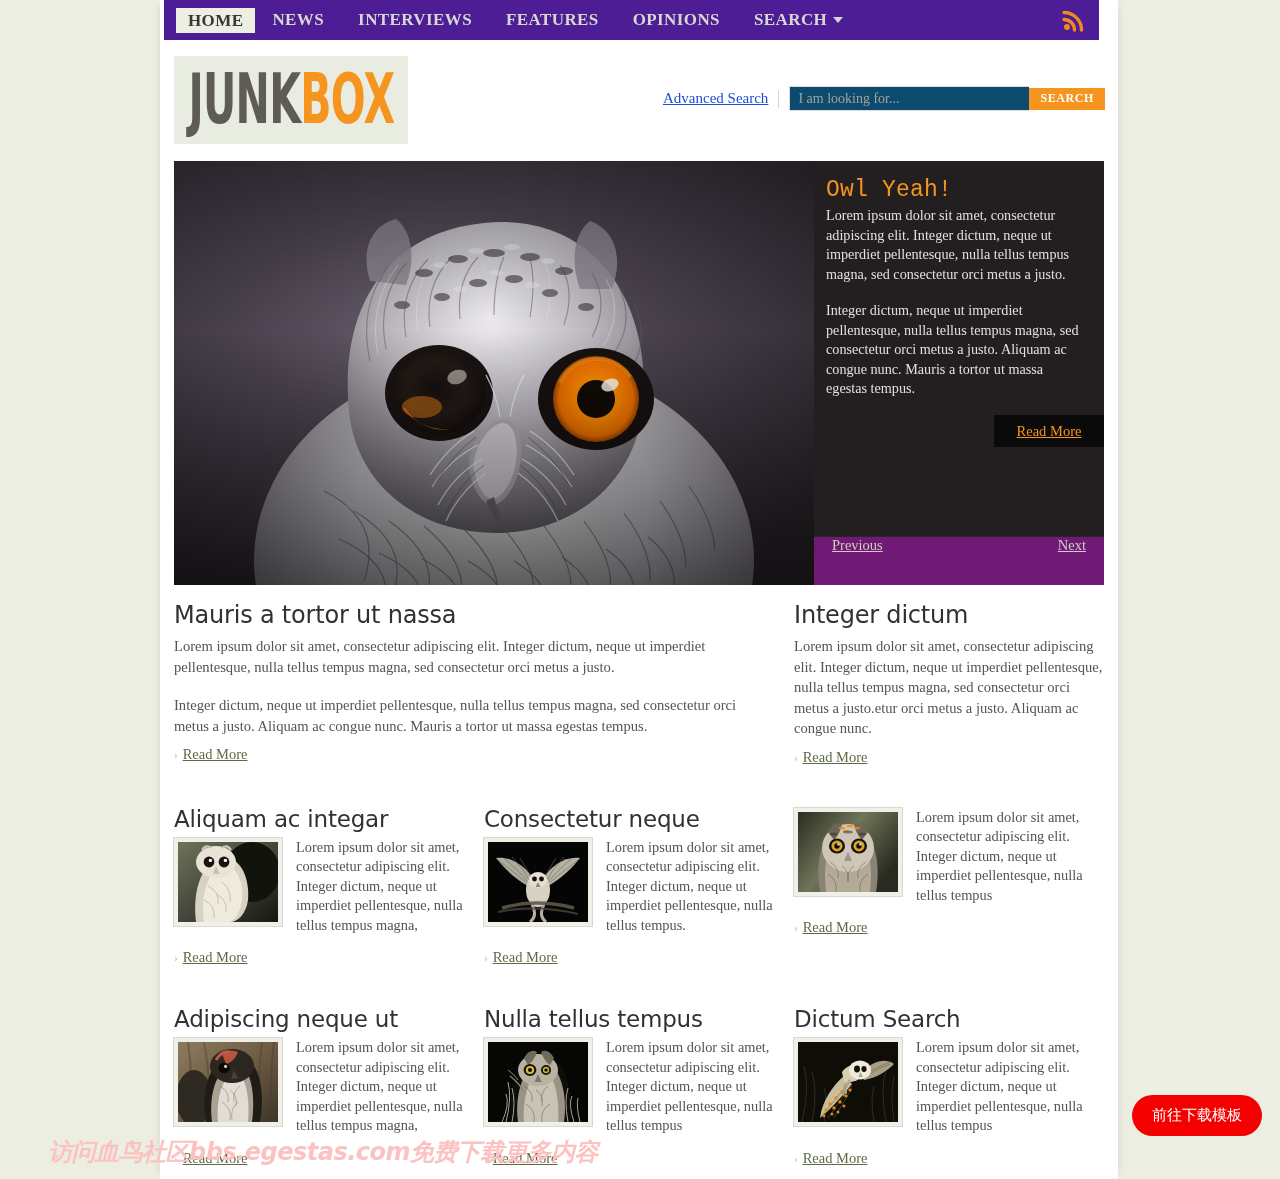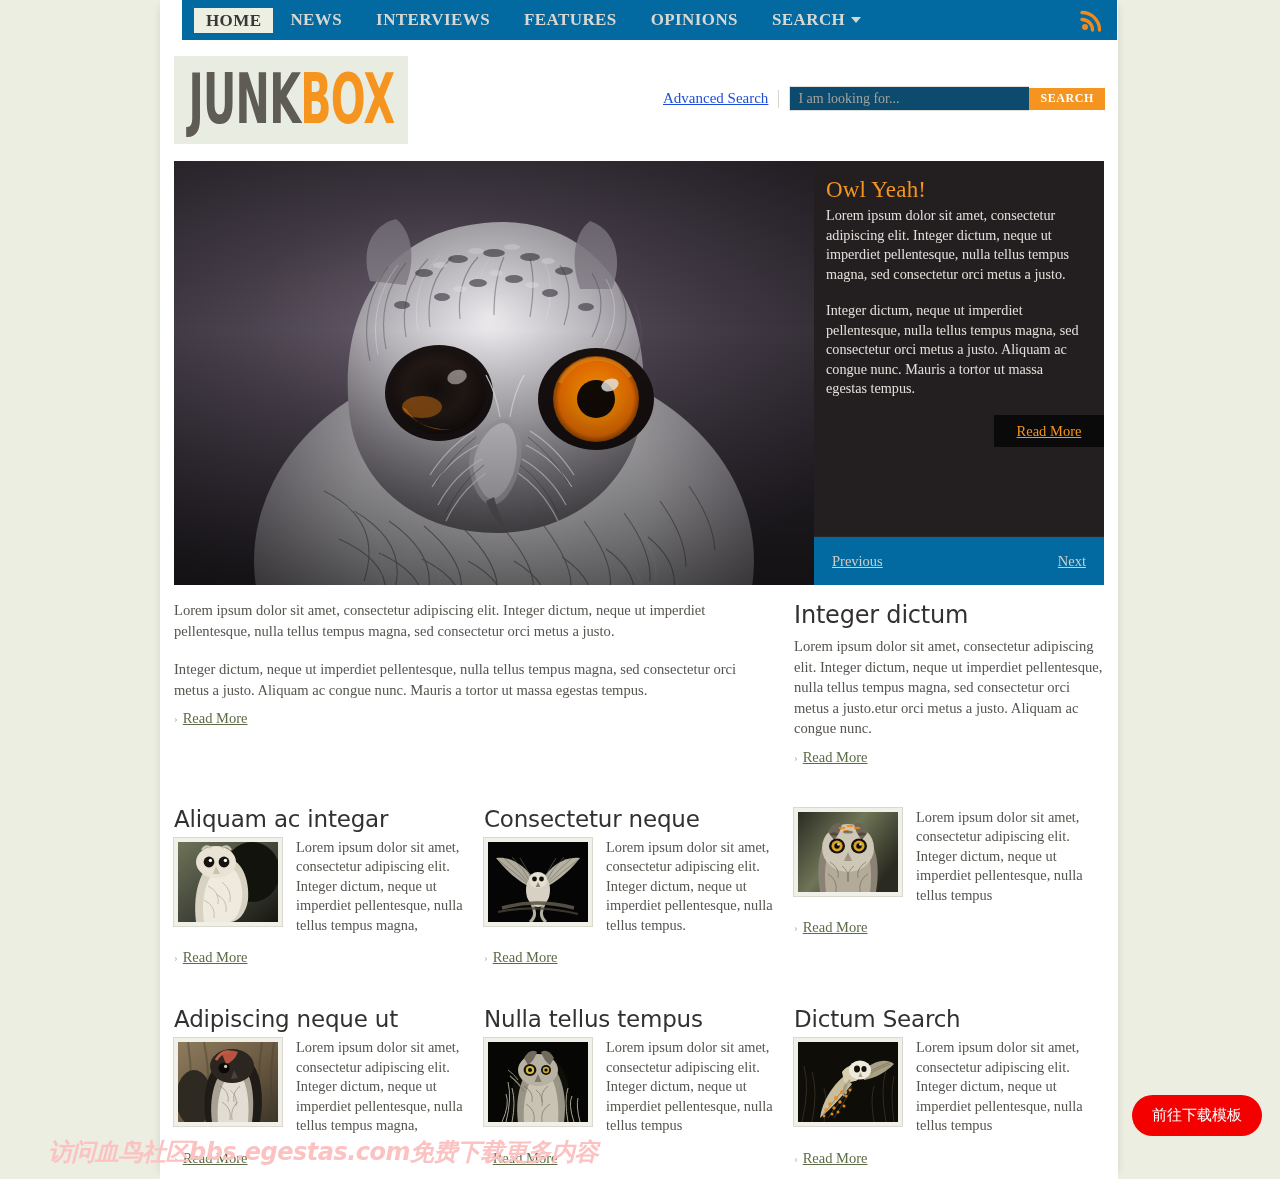--- a/index.html
+++ b/index.html
@@ -19,23 +19,23 @@
   .shell {
     position: absolute;
     left: 160px; top: 0;
     width: 958px; height: 1179px;
     background: #ffffff;
     box-shadow: -6px 0 8px -6px rgba(0,0,0,0.10), 6px 0 8px -6px rgba(0,0,0,0.10);
   }
 
   
   .topnav {
-    position: absolute; left: 182px; top: 0;
+    position: absolute; left: 164px; top: 0;
     width: 935px; height: 40px;
-    background: #0369a1;
+    background: #4c1d95;
     display: flex; align-items: center;
   }
   .nav-items { display: flex; align-items: center; height: 40px; }
   .nav-item {
     font-family: "Liberation Serif", serif;
     font-weight: bold;
     font-size: 17px;
     letter-spacing: 0.4px;
     color: #d8d8d2;
     padding: 0 17px;
@@ -150,21 +150,21 @@
     width: 640px; height: 424px;
     overflow: hidden;
   }
   .hero-panel {
     position: absolute; left: 640px; top: 0;
     width: 290px; height: 424px;
     background: #231f20;
   }
   .hero-title {
     position: absolute; left: 12px; top: 16px;
-    font-family: Liberation Serif, serif;
+    font-family: Liberation Mono, monospace;
     font-size: 23px;
     color: #f5941e;
     letter-spacing: 0.2px;
   }
   .hero-body {
     position: absolute; left: 12px; top: 45px;
     width: 258px;
     font-family: "Liberation Serif", serif;
     font-size: 14.2px;
     line-height: 19.5px;
@@ -180,22 +180,22 @@
   }
   .hero-readmore span {
     font-family: "Liberation Serif", serif;
     font-size: 14.5px;
     color: #f5941e;
     text-decoration: underline;
   }
   .hero-nav {
     position: absolute; left: 640px; top: 375px;
     width: 290px; height: 49px;
-    background: #0369a1;
-    display: flex; align-items: center;
+    background: #701a75;
+    display: flex; align-items: flex-start;
     border-top: 1px solid #2a2626;
   }
   .hero-nav a {
     font-family: "Liberation Serif", serif;
     font-size: 14.5px;
     color: #cfcdc4;
     text-decoration: underline;
     cursor: pointer;
   }
   .hn-prev { margin-left: 18px; }
@@ -511,20 +511,21 @@
   <div class="hero-nav">
     <a class="hn-prev">Previous</a>
     <a class="hn-next">Next</a>
   </div>
 </div>
 
 <div class="content">
 
   <div class="row-top">
     <div class="col-wide">
+      <h2 class="art-title">Mauris a tortor ut nassa</h2>
       <p class="art-p">Lorem ipsum dolor sit amet, consectetur adipiscing elit. Integer dictum, neque ut imperdiet pellentesque, nulla tellus tempus magna, sed consectetur orci metus a justo.</p>
       <p class="art-p" style="margin-bottom:10px;">Integer dictum, neque ut imperdiet pellentesque, nulla tellus tempus magna, sed consectetur orci metus a justo. Aliquam ac congue nunc. Mauris a tortor ut massa egestas tempus.</p>
       <div class="read-more">
         <span class="rm-chev">›</span>
         <span class="rm-text">Read More</span>
       </div>
     </div>
 
     <div class="col-side">
       <h2 class="art-title">Integer dictum</h2>

